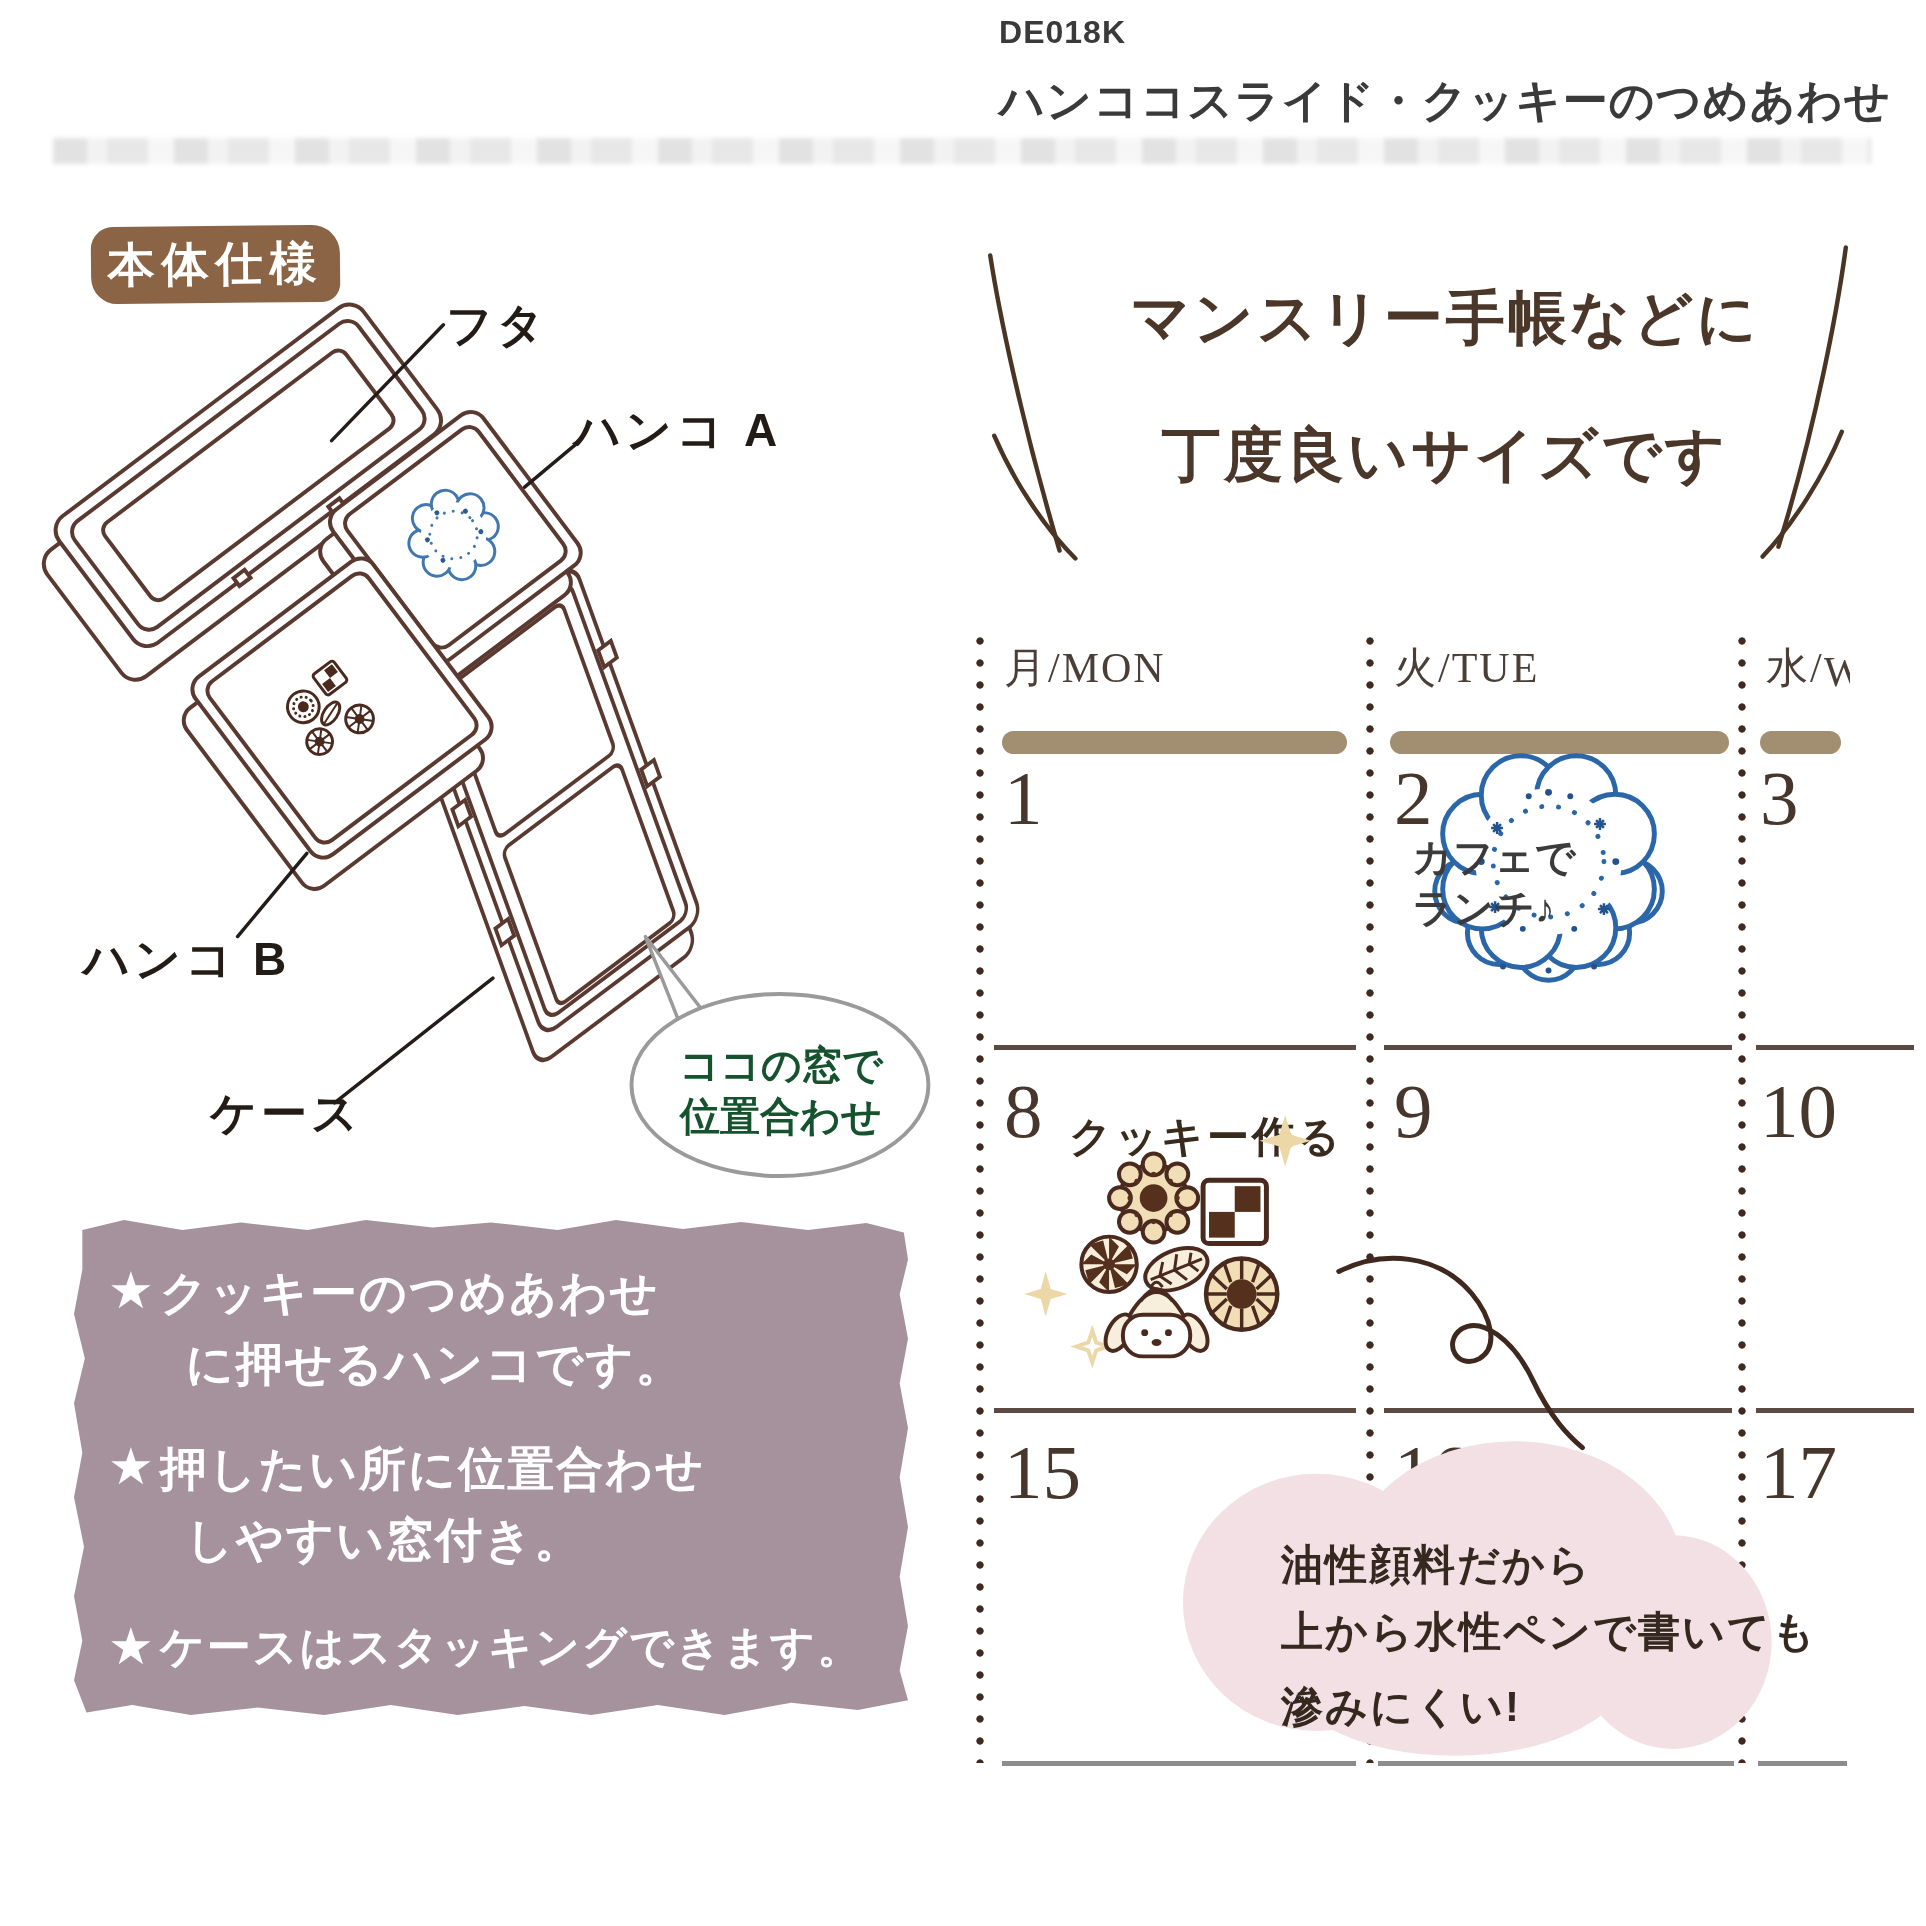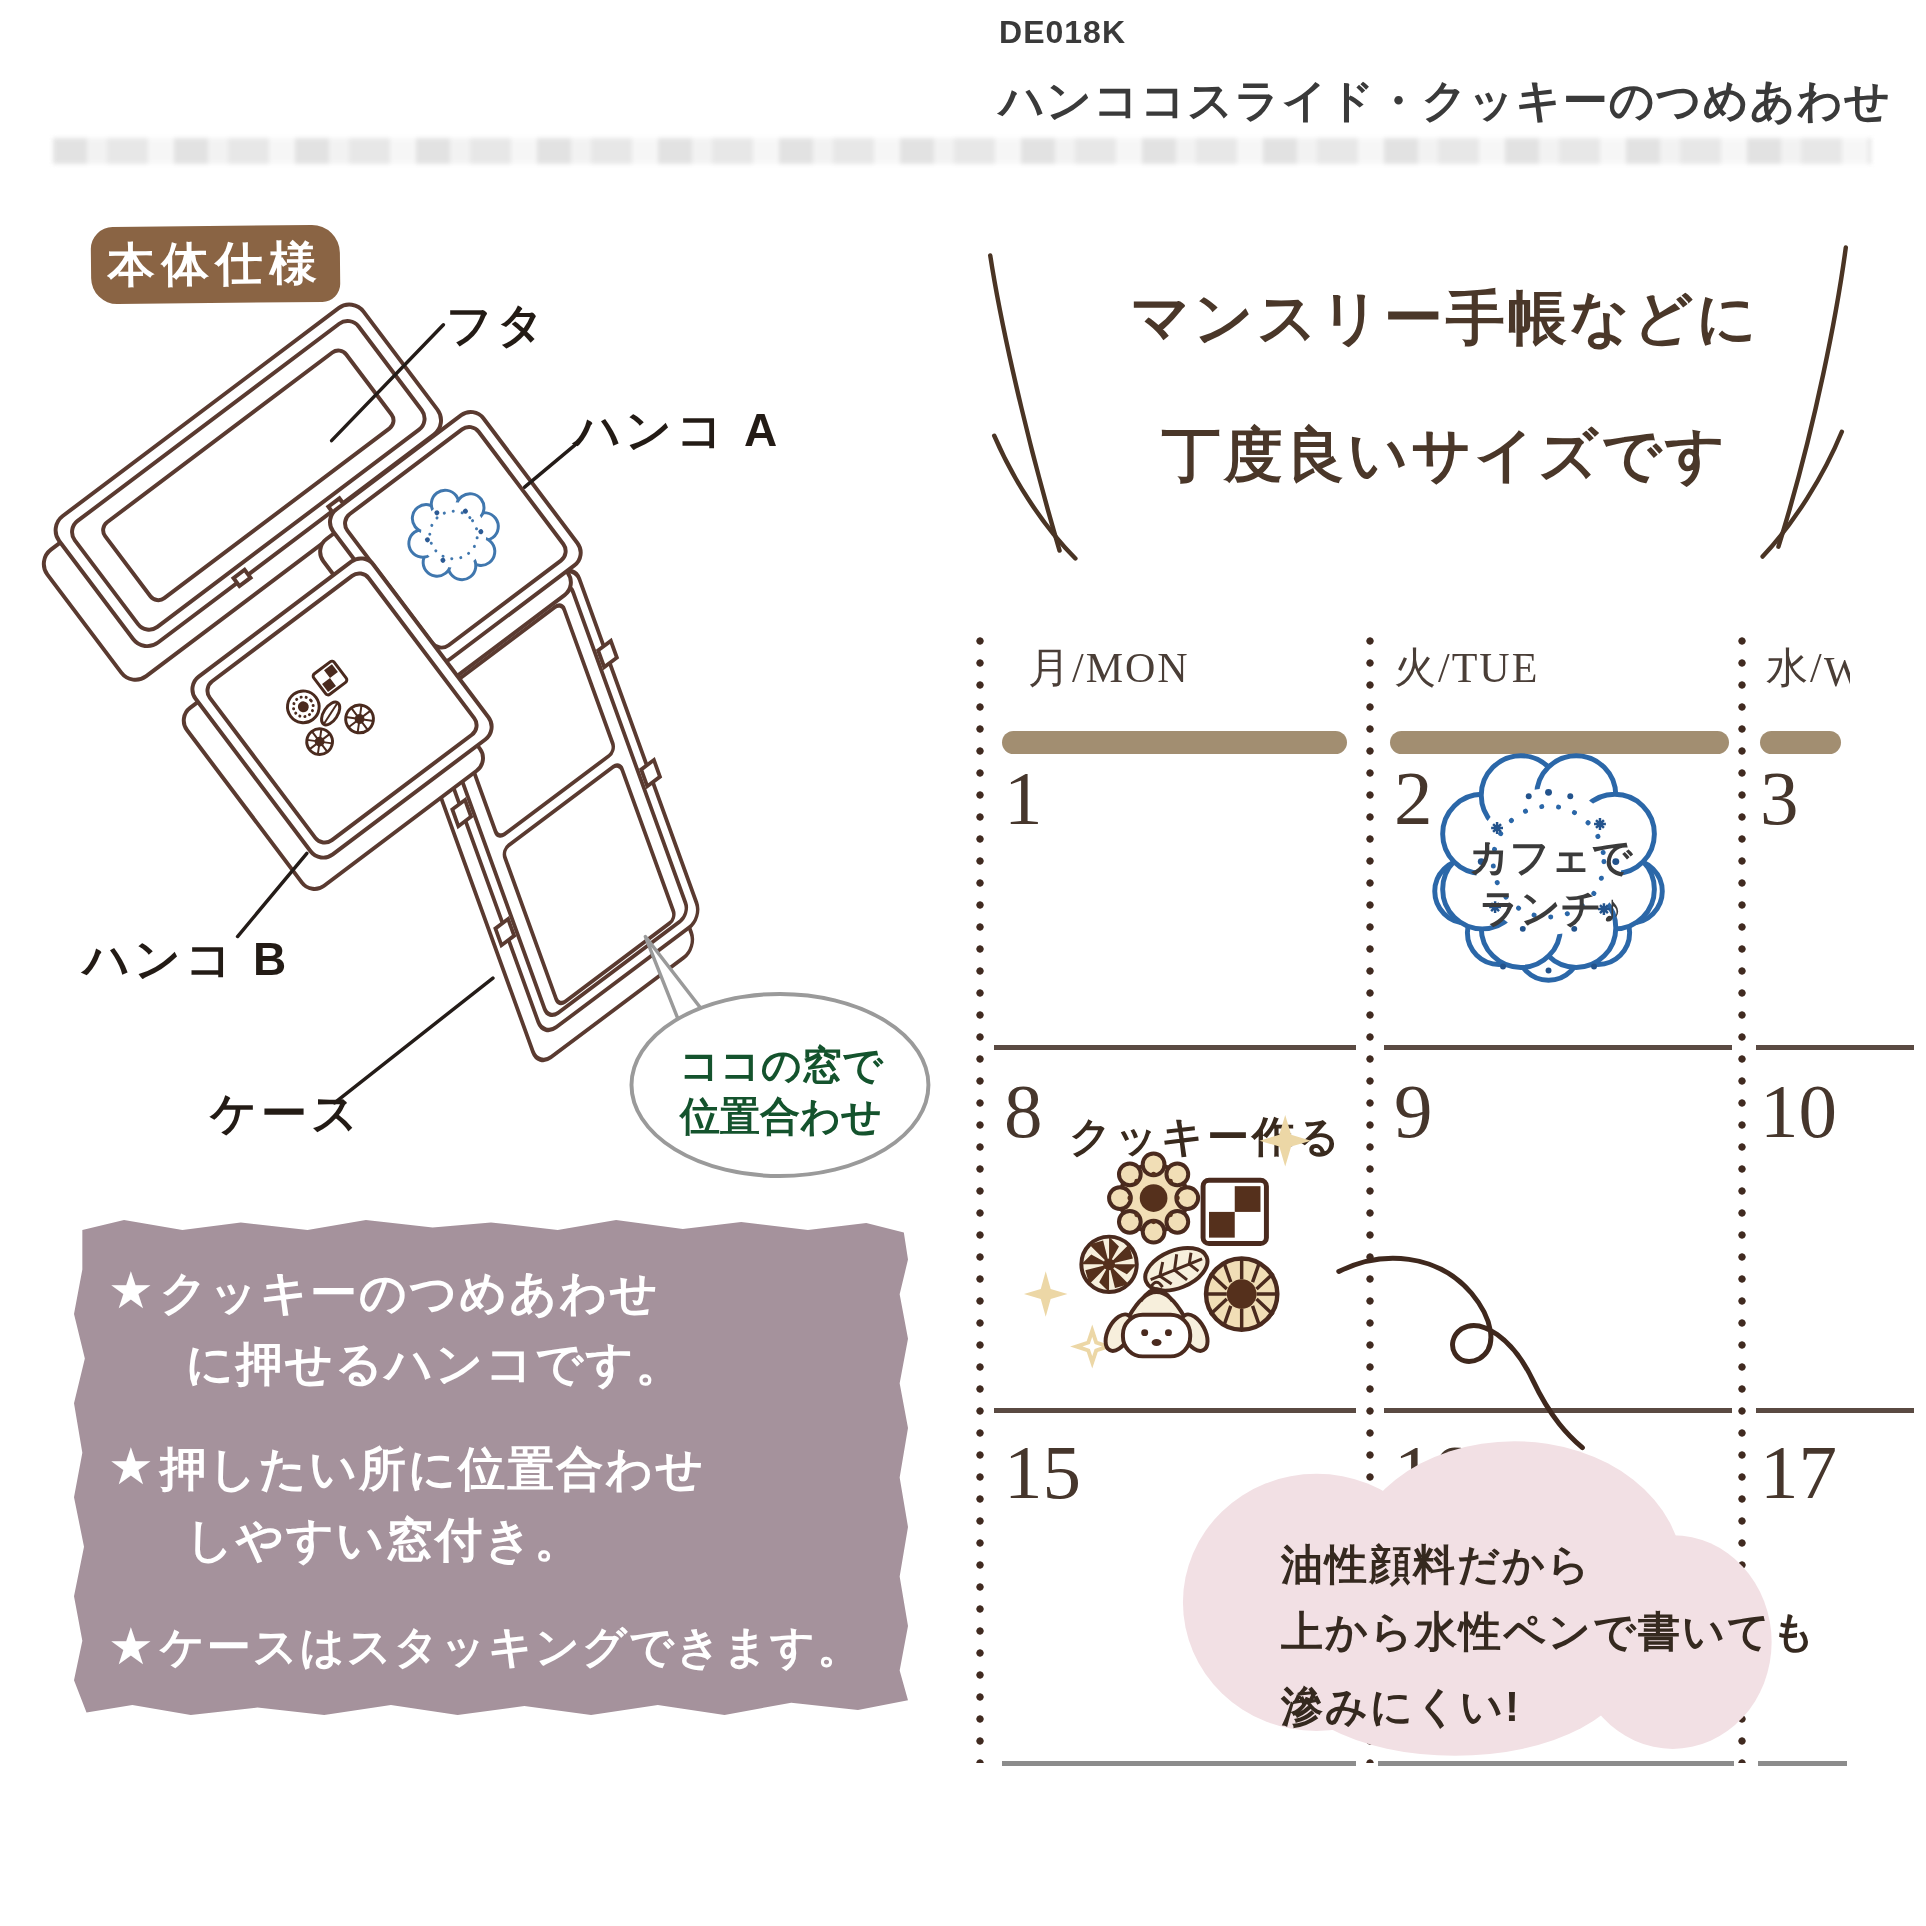--- a/index.html
+++ b/index.html
@@ -44,39 +44,39 @@
 
   
   .size-line{left:1069px;width:752px;text-align:center;color:#4a3729;font-size:59px;font-weight:700;letter-spacing:3px;}
   #size-line1{top:279px;} #size-line2{top:416px;}
 
   
   .vdots{width:8px;top:632px;height:1131px;background-image:radial-gradient(circle at 4px 9px,#402a20 3.3px,transparent 4px);
          background-size:8px 22px;background-repeat:repeat-y;}
   #vdots-1{left:976px;} #vdots-2{left:1366px;} #vdots-3{left:1738px;}
   .cal-header{top:640px;font-family:"Liberation Serif",serif;font-size:42px;color:#4a3e37;letter-spacing:2px;}
-  #cal-h1{left:1004px;margin-left:24px;} #cal-h2{left:1394px;} #cal-h3{left:1766px;}
+  #cal-h1{left:1004px;} #cal-h2{left:1394px;} #cal-h3{left:1766px;}
   .cut-letter{display:inline-block;width:26px;overflow:hidden;vertical-align:bottom;}
   .cal-bar{top:731px;height:23px;border-radius:12px;background:#a28e71;}
   #bar-1{left:1002px;width:345px;} #bar-2{left:1390px;width:339px;} #bar-3{left:1760px;width:81px;}
   .cal-date{font-family:"Liberation Serif",serif;font-size:77px;color:#46362c;}
   .row1{top:754px;} .row2{top:1067px;} .row3{top:1428px;}
   .col1{left:1004px;} .col2{left:1394px;} .col3{left:1760px;}
   .sep{height:5px;background:#5a4a42;}
   .sep-r1{top:1045px;} .sep-r2{top:1408px;}
   .sep-bot{top:1761px;height:5px;background:#8c8c8c;}
   #sep-r1-c1,#sep-r2-c1{left:994px;width:362px;}
   #sep-r1-c2,#sep-r2-c2{left:1384px;width:348px;}
   #sep-r1-c3,#sep-r2-c3{left:1756px;width:158px;}
   #sep-b-c1{left:1002px;width:354px;}
   #sep-b-c2{left:1378px;width:356px;}
   #sep-b-c3{left:1758px;width:89px;}
 
   
-  .cafe-line{left:1412px;width:277px;text-align:center;font-size:40px;color:#3b3b3b;font-weight:700;}
+  .cafe-line{left:1412px;width:277px;text-align:left;font-size:40px;color:#3b3b3b;font-weight:700;}
   #cafe-line1{top:830px;} #cafe-line2{top:881px;}
 
   
   #cookie-note{left:1069px;top:1109px;font-size:42px;color:#392a1e;font-weight:700;letter-spacing:3px;}
 
   
   .ink-line{left:1281px;font-size:42px;color:#35291f;font-weight:700;letter-spacing:2px;}
   #ink-line1{top:1537px;} #ink-line2{top:1604px;} #ink-line3{top:1671px;margin-top:8px;}
 </style>
 </head>

